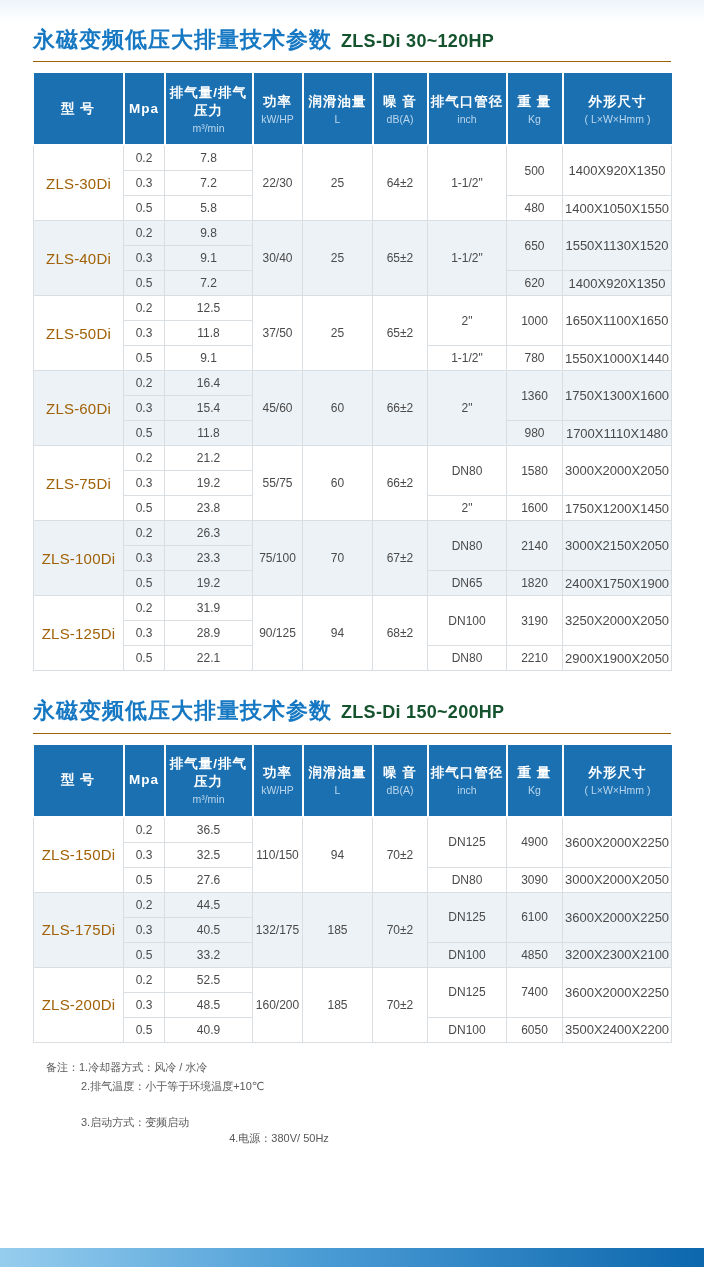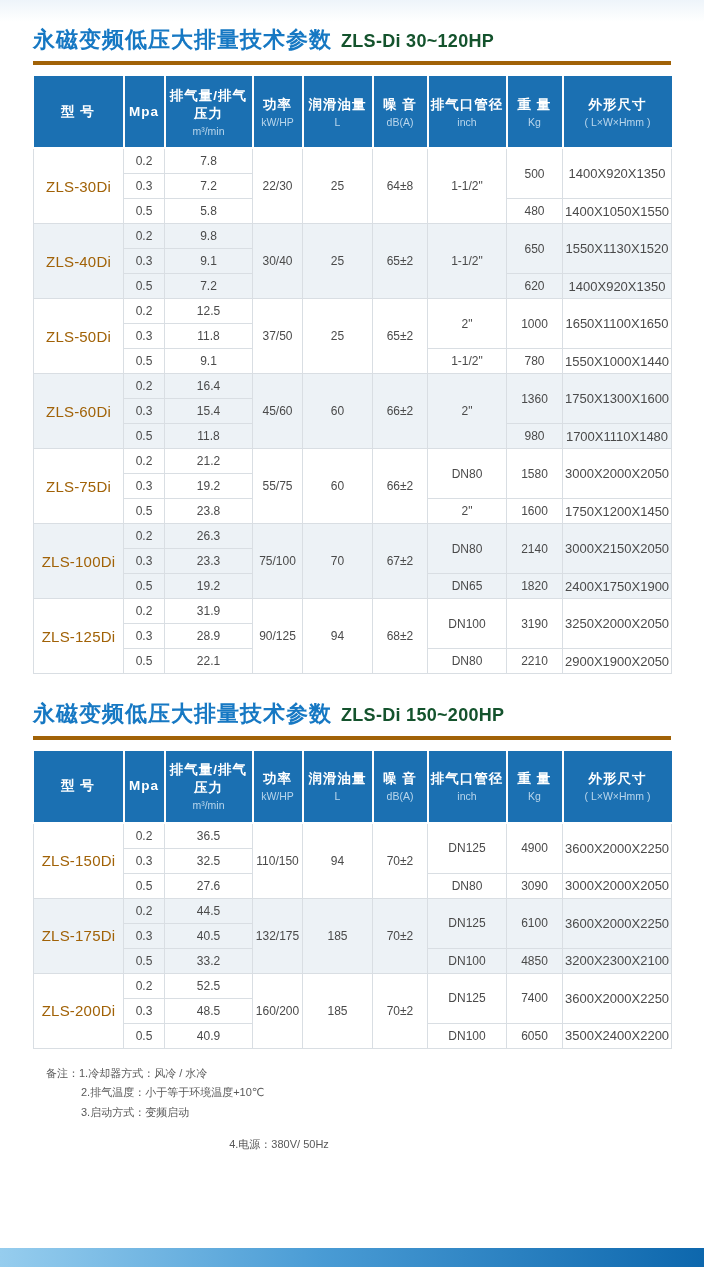--- a/index.html
+++ b/index.html
@@ -9,21 +9,21 @@
     font-family:"Liberation Sans","DejaVu Sans",sans-serif;
     -webkit-font-smoothing:antialiased;
   }
   .page{position:absolute;inset:0;}
   .page::before{content:"";position:absolute;top:0;left:0;right:0;height:22px;
     background:linear-gradient(180deg,#eef4fa,#ffffff);pointer-events:none;}
   .section{margin:0 33px;}
   .sec-title{
     display:flex;align-items:baseline;gap:9px;
     padding-top:27px;padding-bottom:9px;margin-bottom:11px;
-    border-bottom:4px solid #a16207;
+    border-bottom:1px solid #a16207;
   }
   .t-zh{font-size:22px;font-weight:bold;color:#1678c3;letter-spacing:1px;line-height:1.15;}
   .t-spec{font-size:18px;font-weight:600;color:#14532d;letter-spacing:.3px;}
 
   table.spec-table{border-collapse:collapse;table-layout:fixed;width:638px;background:#fff;}
   .spec-table th{
     background:#1b70b2;color:#ffffff;height:71px;
     text-align:center;vertical-align:middle;padding:0 2px;
     border-bottom:2px solid #ffffff;
   }
@@ -35,21 +35,21 @@
     border:1px solid #d9dee3;
     text-align:center;vertical-align:middle;
     height:24px;font-size:12px;color:#4a4a4a;
     padding:0 2px;background:#ffffff;
   }
   .spec-table tr.alt td{background:#edf2f6;}
   .spec-table td.model{font-size:15px;color:#a16207;letter-spacing:.2px;}
   .spec-table td.dims{font-size:13px;}
 
   .notes{margin:15px 33px 0 46px;font-size:11px;color:#585858;line-height:1.8;}
-  .note-row{display:flex;}
+  .note-row{display:flex;align-items:center;}
   .note-indent{padding-left:35px;}
   .note-gap{margin-left:40px;margin-top:32px;}
 
   .bottom-bar{
     position:absolute;left:0;right:0;bottom:13px;height:19px;
     background:linear-gradient(90deg,#96cdee 0%,#4a9cd5 45%,#0d67ad 100%);
   }
 </style>
 </head>
 <body>
@@ -111,21 +111,21 @@
             </th>
           </tr>
         </thead>
         <tbody>
           <tr>
             <td rowspan="3" class="model">ZLS-30Di</td>
             <td>0.2</td>
             <td>7.8</td>
             <td rowspan="3">22/30</td>
             <td rowspan="3">25</td>
-            <td rowspan="3">64±8</td>
+            <td rowspan="3">64±2</td>
             <td rowspan="3">1-1/2"</td>
             <td rowspan="2">500</td>
             <td rowspan="2" class="dims">1400X920X1350</td>
           </tr>
           <tr>
             <td>0.3</td>
             <td>7.2</td>
           </tr>
           <tr>
             <td>0.5</td>

